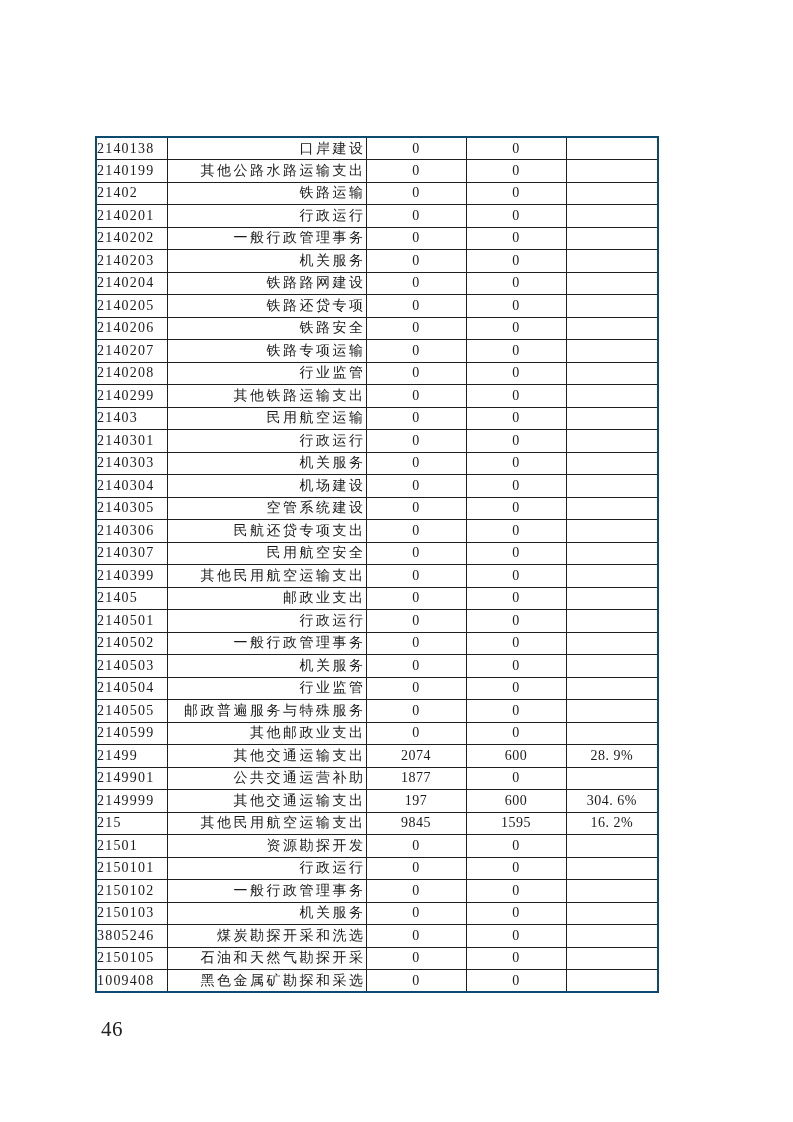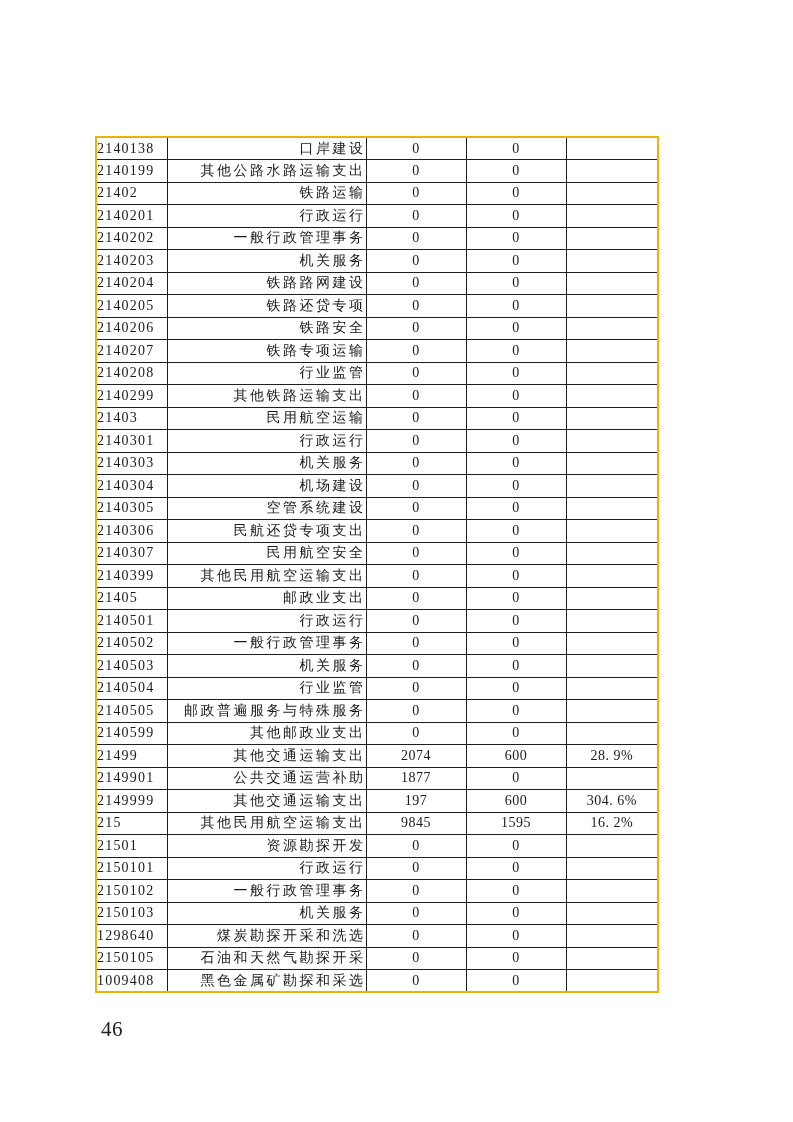--- a/index.html
+++ b/index.html
@@ -19,21 +19,21 @@
     overflow: hidden;
   }
   table.budget-table {
     position: absolute;
     left: 95px;
     top: 136px;
     width: 562px;
     height: 857px;
     border-collapse: collapse;
     table-layout: fixed;
-    border: 2px solid #eab308;
+    border: 2px solid #0c4a6e;
   }
   table.budget-table td {
     border: 1px solid #1f1f1f;
     height: 21.4px;
     font-size: 14px;
     line-height: 1;
     vertical-align: middle;
     padding: 0;
     white-space: nowrap;
     overflow: hidden;
@@ -314,21 +314,21 @@
           <td class="num"></td>
         </tr>
         <tr>
           <td class="code">2150103</td>
           <td class="name">机关服务</td>
           <td class="num">0</td>
           <td class="num">0</td>
           <td class="num"></td>
         </tr>
         <tr>
-          <td class="code">1298640</td>
+          <td class="code">3805246</td>
           <td class="name">煤炭勘探开采和洗选</td>
           <td class="num">0</td>
           <td class="num">0</td>
           <td class="num"></td>
         </tr>
         <tr>
           <td class="code">2150105</td>
           <td class="name">石油和天然气勘探开采</td>
           <td class="num">0</td>
           <td class="num">0</td>

